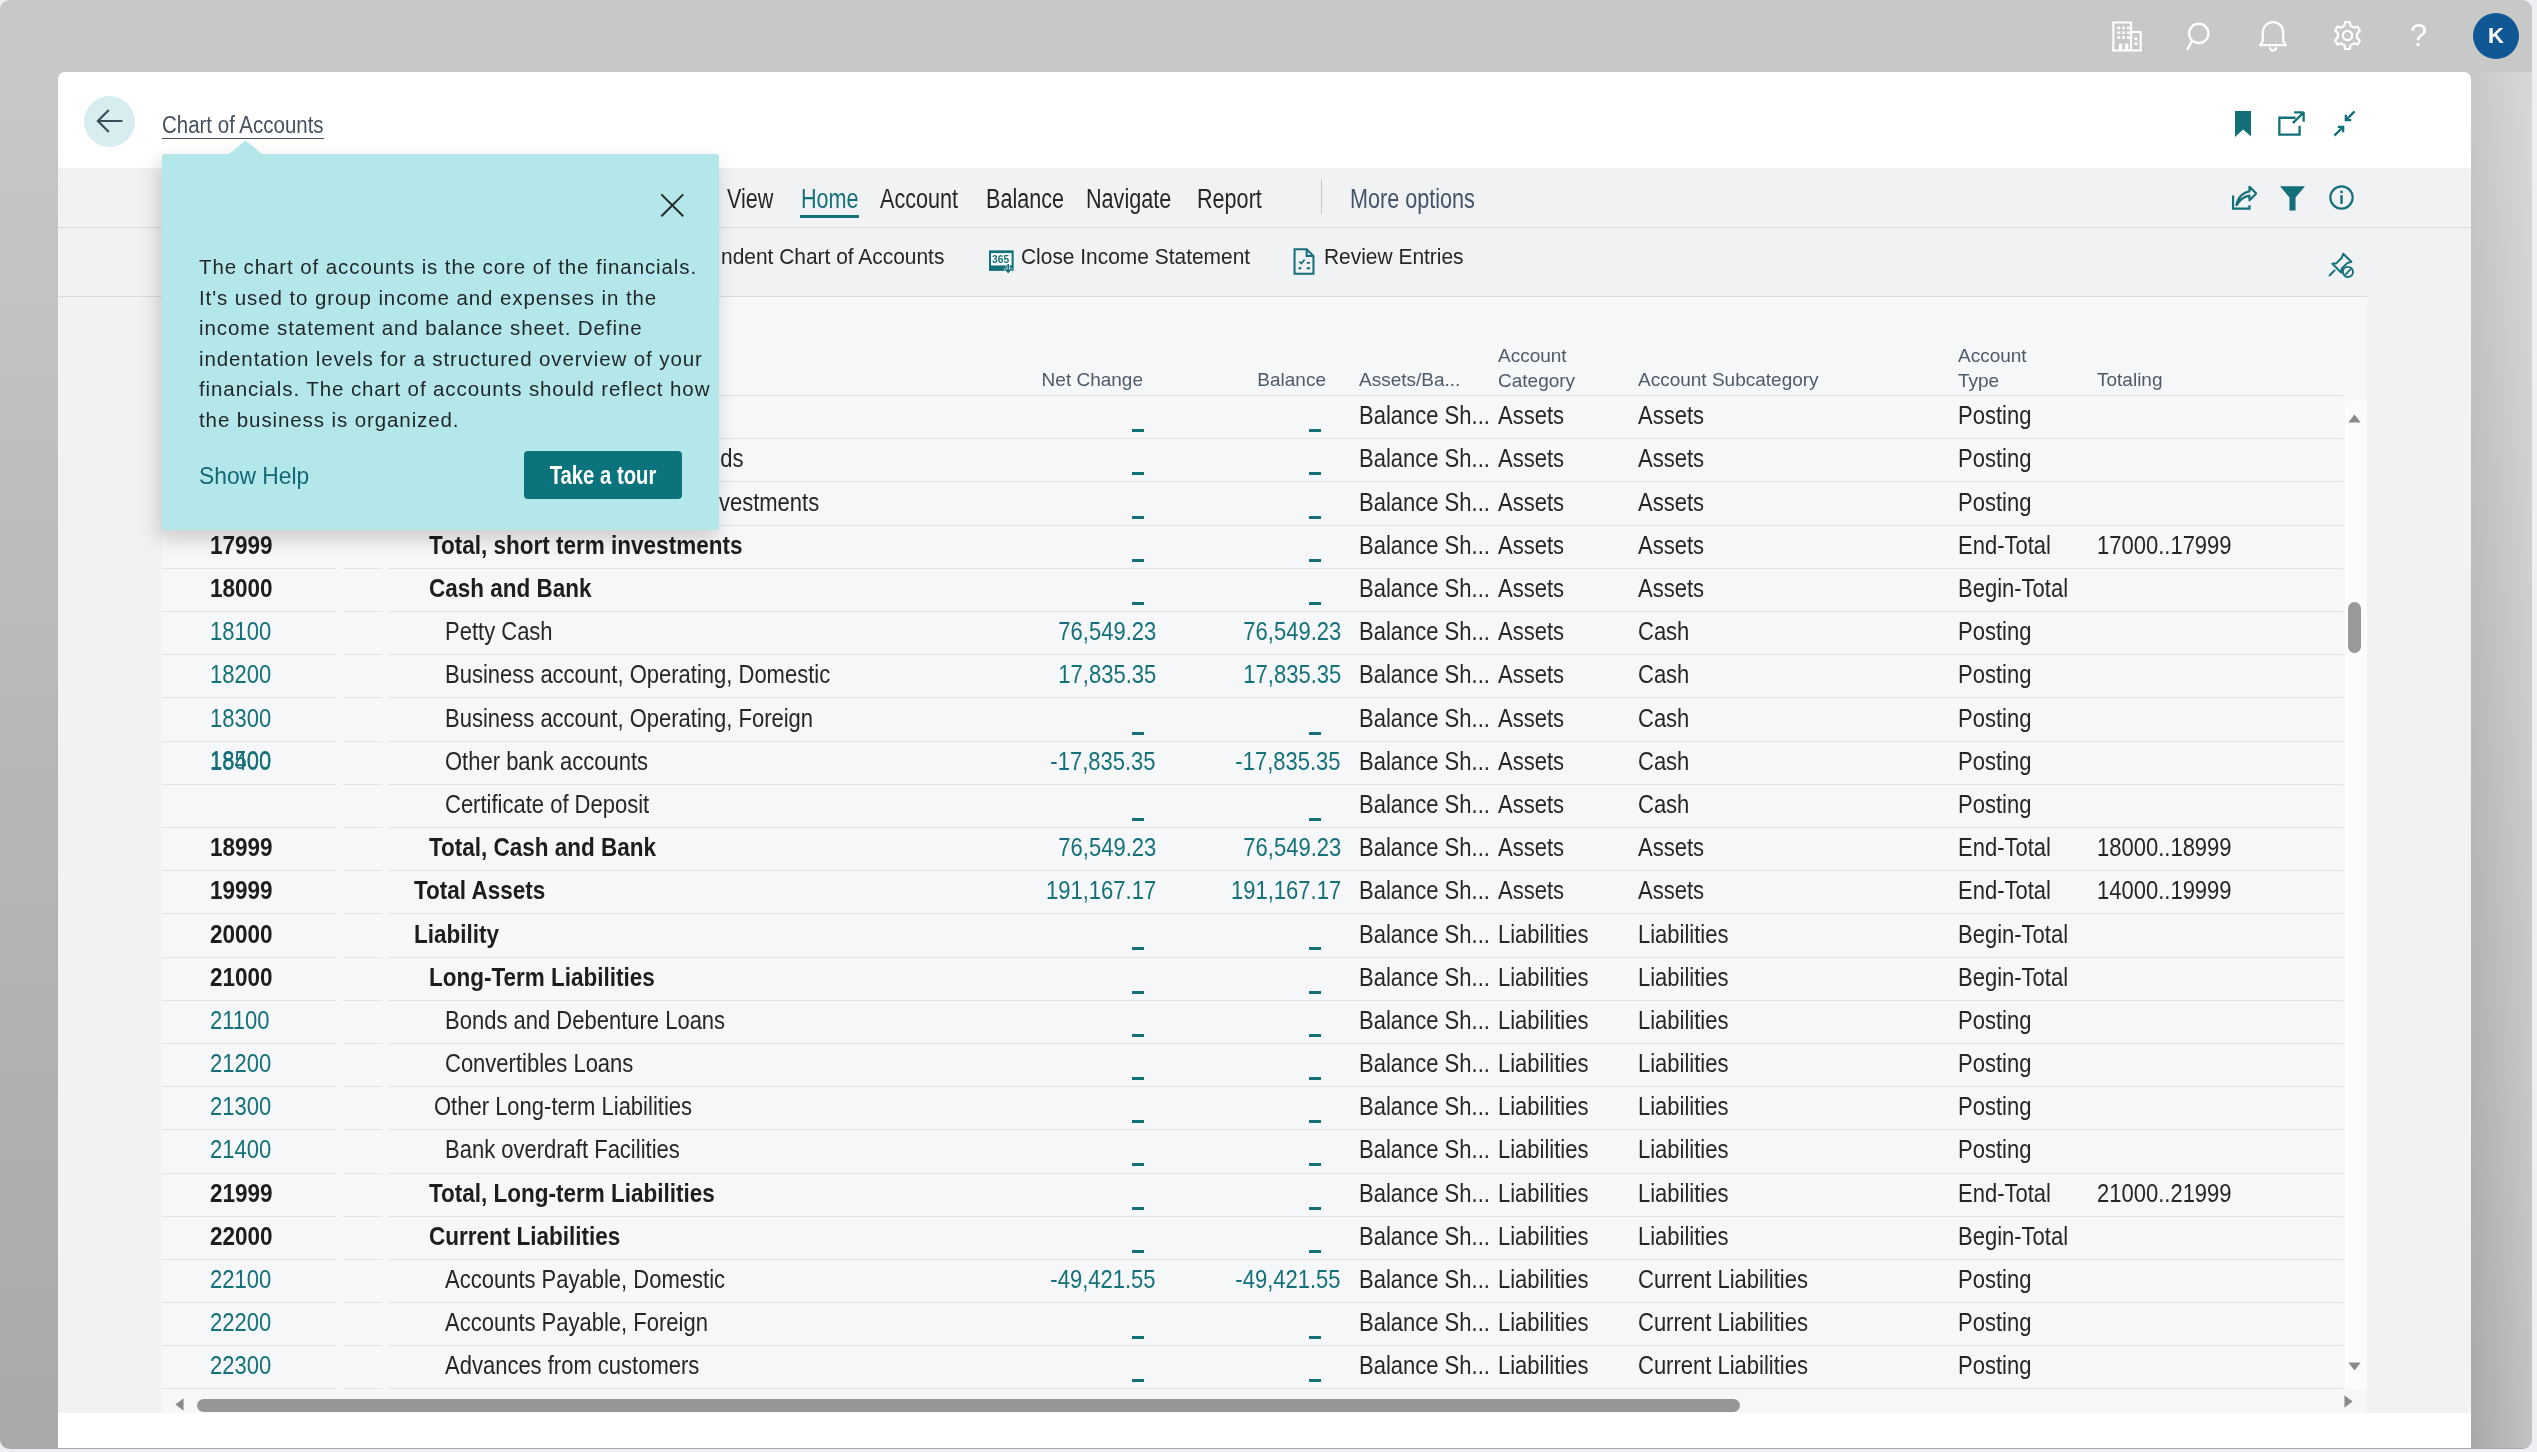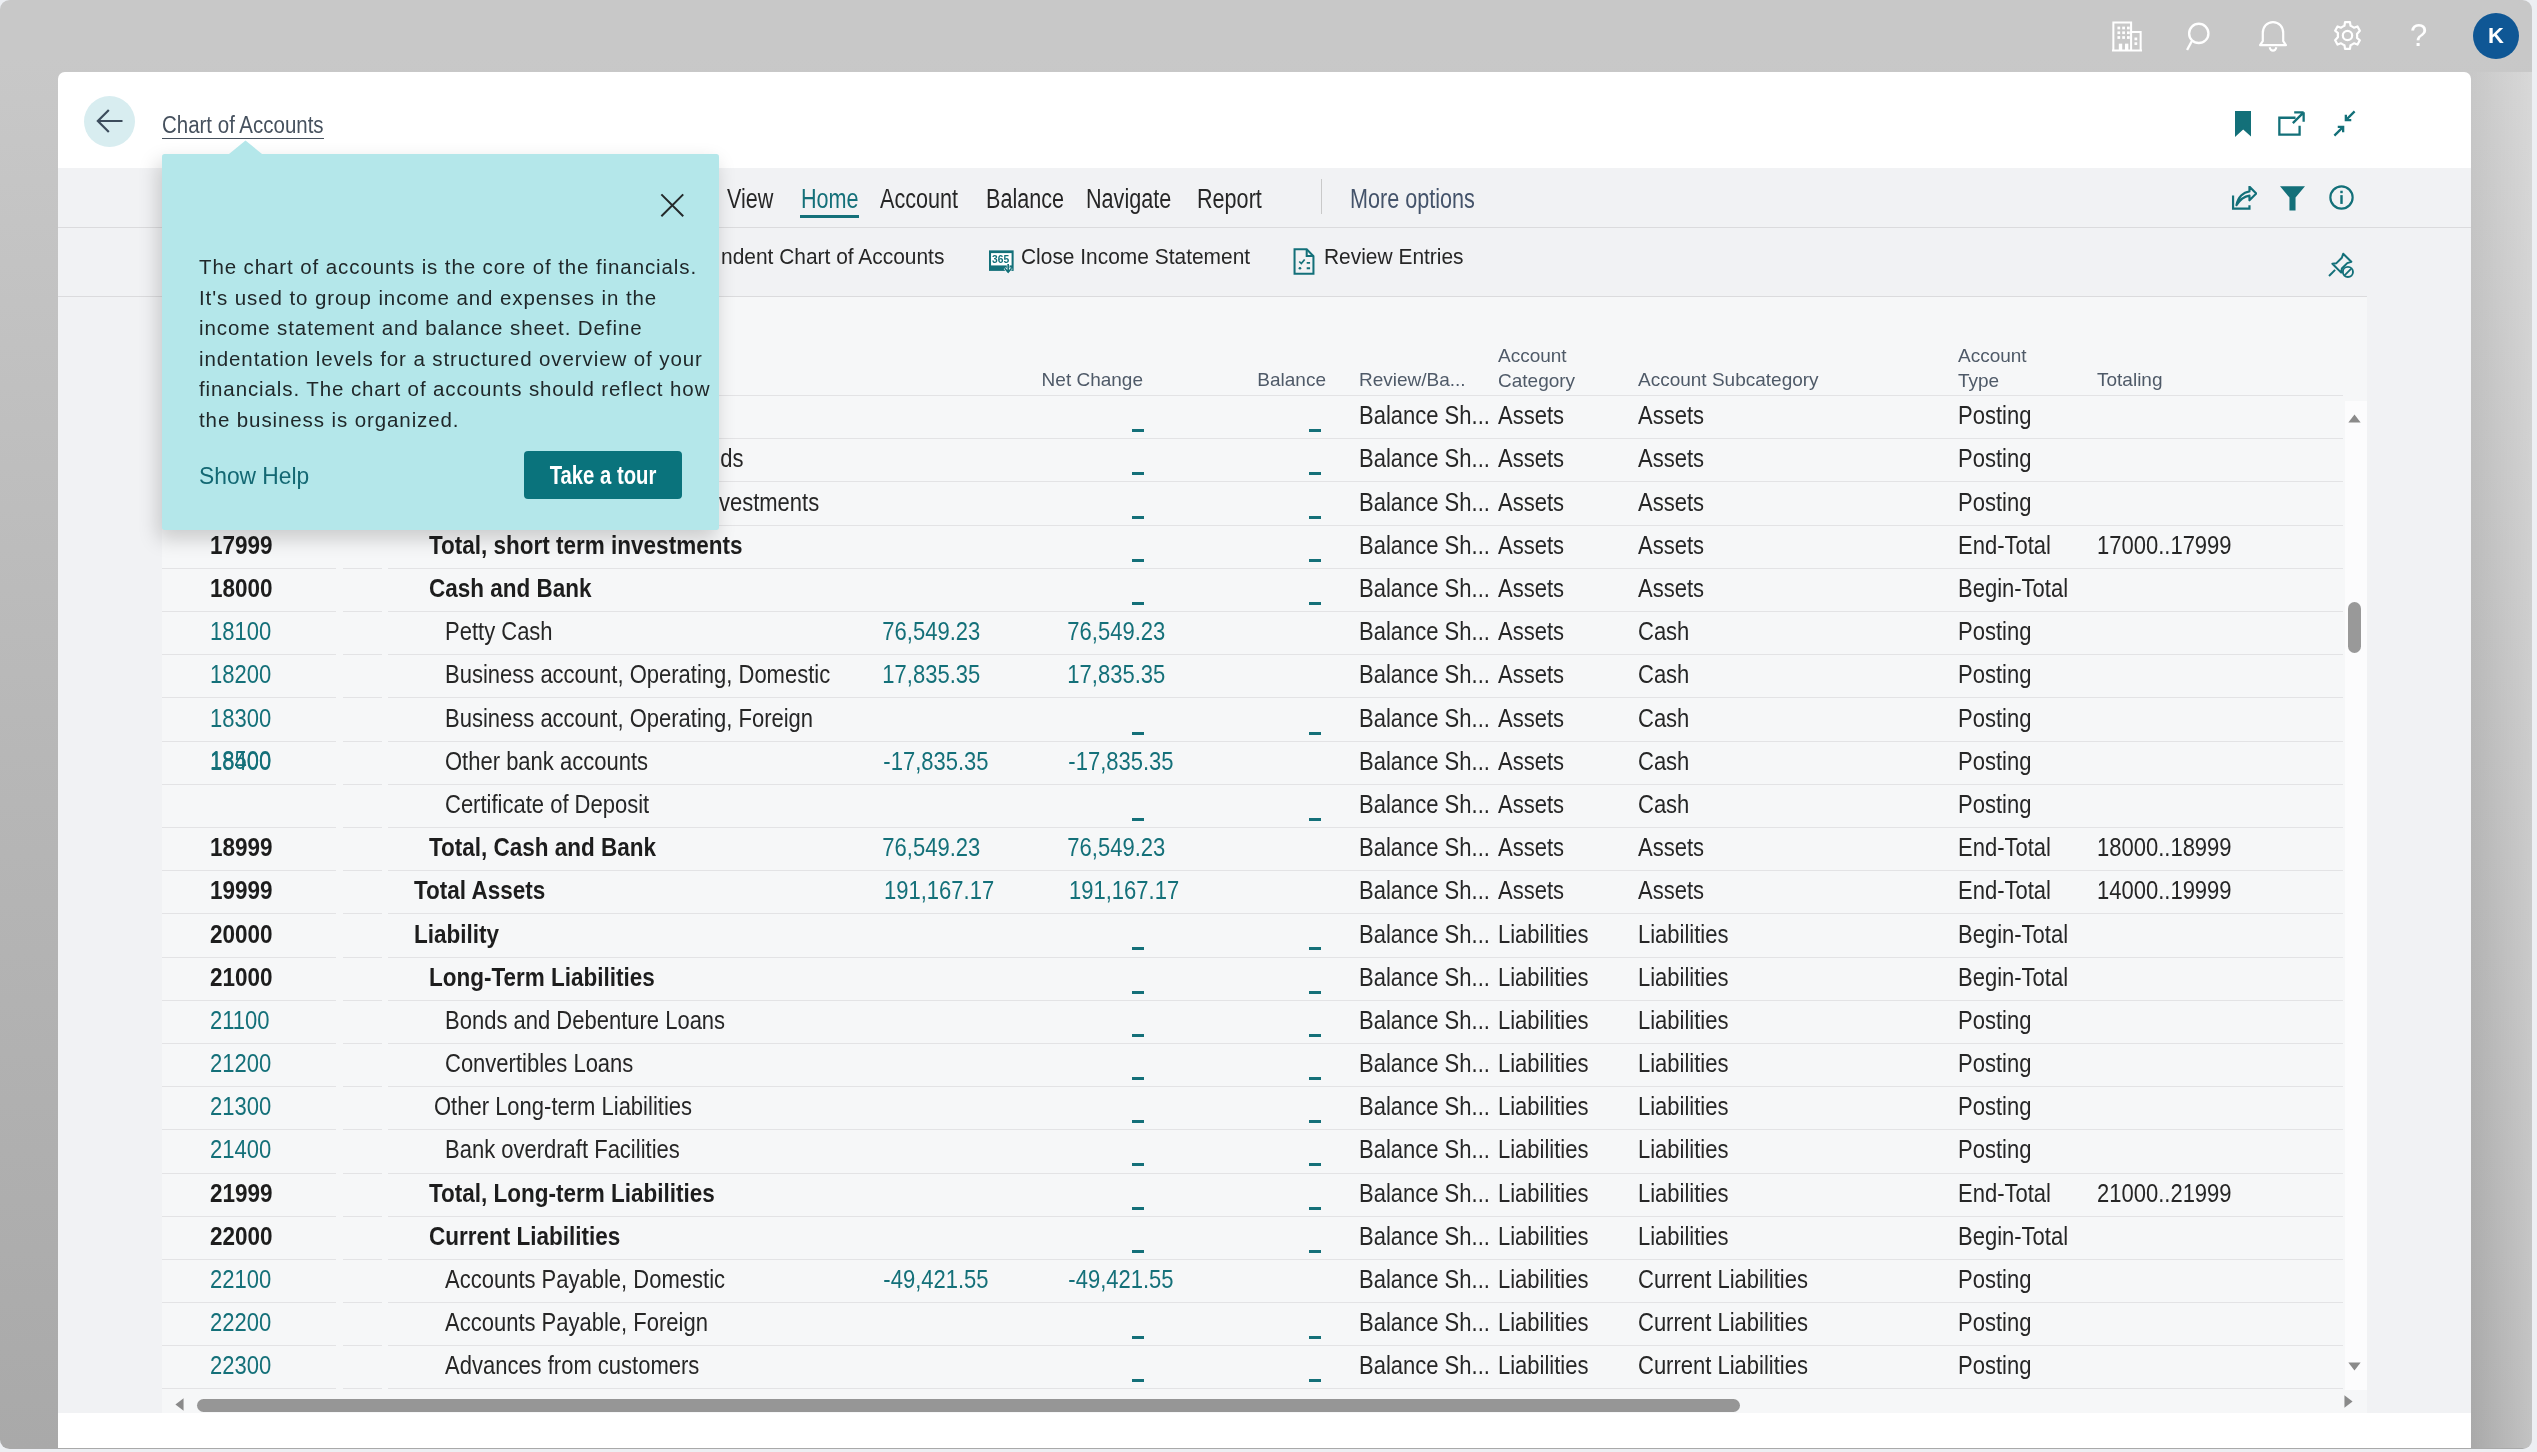--- a/index.html
+++ b/index.html
@@ -14,21 +14,21 @@
 .backcircle{position:absolute;left:84px;top:96px;width:51px;height:51px;border-radius:50%;background:#d8edf0}
 .crumb{position:absolute;left:162px;top:112px;font-size:23px;color:#46515e;white-space:nowrap}
 .crumb .in{display:inline-block;transform:scaleX(0.89);transform-origin:0 0;line-height:23px;border-bottom:1.8px solid #46515e;padding-bottom:0.7px}
 .nav{position:absolute;top:186px;font-size:27px;color:#262626;white-space:nowrap;line-height:27px}
 .nav .in{display:inline-block;transform:scaleX(0.80);transform-origin:0 0}
 .act{position:absolute;top:246px;font-size:22.5px;color:#262626;white-space:nowrap;line-height:22.5px}
 .act .in{display:inline-block;transform:scaleX(0.93);transform-origin:0 0}
 .hdr{position:absolute;font-size:19px;color:#4f5a68;white-space:nowrap;line-height:24.6px}
 .cell{position:absolute;font-size:25px;color:#262626;white-space:nowrap;line-height:25px}
 .cell .in{display:inline-block;transform:scaleX(0.88);transform-origin:0 0}
-.cell.num{text-align:left}
+.cell.num{text-align:right}
 .cell.num .in{transform-origin:100% 0}
 .cell.b{font-weight:bold;color:#1d1d1d}
 .cell.b .in{transform:scaleX(0.90)}
 .teal{color:#147079}
 .rborder{position:absolute;height:1.4px;background:#e3e3e5}
 .tooltip{position:absolute;left:162px;top:154px;width:557px;height:376px;background:#b4e7ea;border-radius:2.7px;box-shadow:-3.4px 8.2px 20.5px rgba(0,0,0,0.18)}
 .tt-arrow{position:absolute;left:67px;top:-13.6px;width:33px;height:13.6px;background:#b4e7ea;clip-path:polygon(0 100%,50% 0,100% 100%)}
 .ttl{position:absolute;left:37px;top:36px;font-size:31px;font-weight:bold;color:#1d2324;white-space:nowrap}
 .ttl .in{display:inline-block;transform:scaleX(0.93);transform-origin:0 0}
 .tbody{position:absolute;left:37px;top:98px;font-size:20.5px;line-height:30.5px;color:#20282a;letter-spacing:0.9px;white-space:nowrap}
@@ -99,21 +99,21 @@
     </svg>
 <div class="act" style="left:1324px"><span class="in">Review Entries</span></div>
 <svg class="abs" style="left:2327px;top:251px" width="27" height="27" viewBox="0 0 40 40">
       <path d="M24 4 L36 16 L30 18 L22 26 L21 32 L8 19 L14 18 L22 10 Z" stroke="#137079" stroke-width="3" fill="none" stroke-linejoin="round"></path>
       <path d="M12 28 L3 37" stroke="#137079" stroke-width="3"></path>
       <circle cx="31" cy="31" r="7.5" stroke="#137079" stroke-width="2.8" fill="none"></circle>
       <path d="M26 36 L36 26" stroke="#137079" stroke-width="2.8"></path>
     </svg>
 <div class="hdr" style="left:972px;top:368px;width:171px;text-align:right">Net Change</div>
 <div class="hdr" style="left:1155px;top:368px;width:171px;text-align:right">Balance</div>
-<div class="hdr" style="left:1359px;top:368px">Review/Ba...</div>
+<div class="hdr" style="left:1359px;top:368px">Assets/Ba...</div>
 <div class="hdr" style="left:1498px;top:344px">Account<br>Category</div>
 <div class="hdr" style="left:1638px;top:368px">Account Subcategory</div>
 <div class="hdr" style="left:1958px;top:344px">Account<br>Type</div>
 <div class="hdr" style="left:2097px;top:368px">Totaling</div>
 <div class="rborder" style="left:162px;top:395px;width:174px"></div>
 <div class="rborder" style="left:343px;top:395px;width:39px"></div>
 <div class="rborder" style="left:388px;top:395px;width:1955px"></div>
 <div class="cell teal" style="left:210px;top:403px"><span class="in">17100</span></div>
 <div class="cell" style="left:445px;top:403px"><span class="in">Bonds</span></div>
 <div class="abs" style="left:1132px;top:429px;width:12.3px;height:3.4px;background:#147079"></div>

